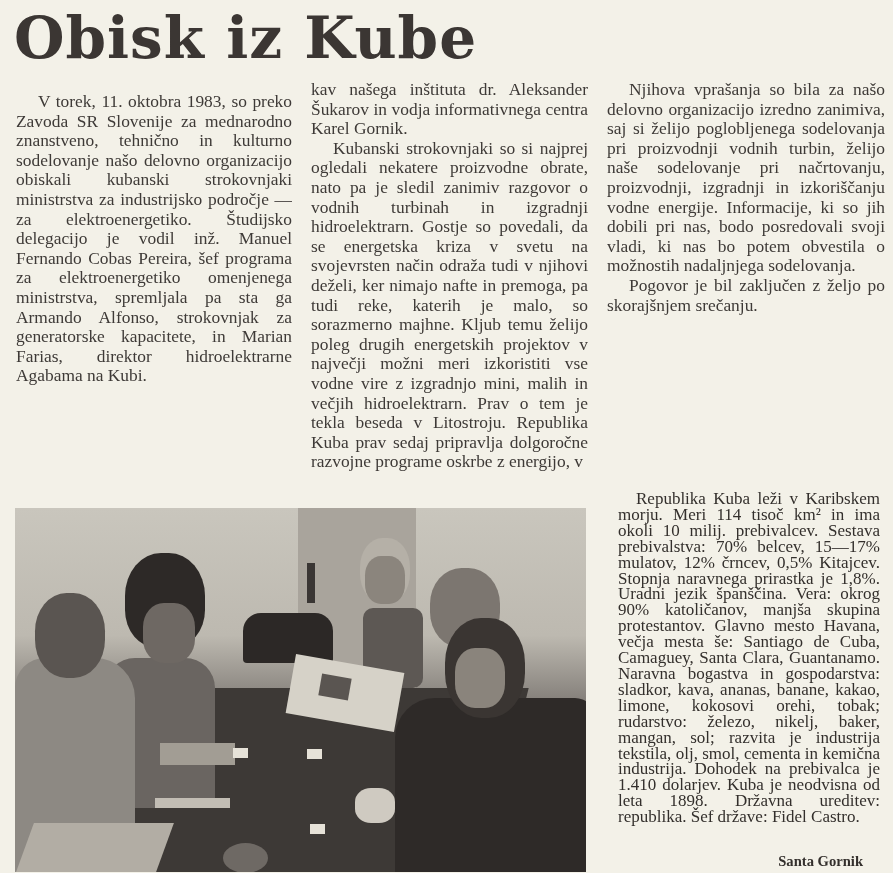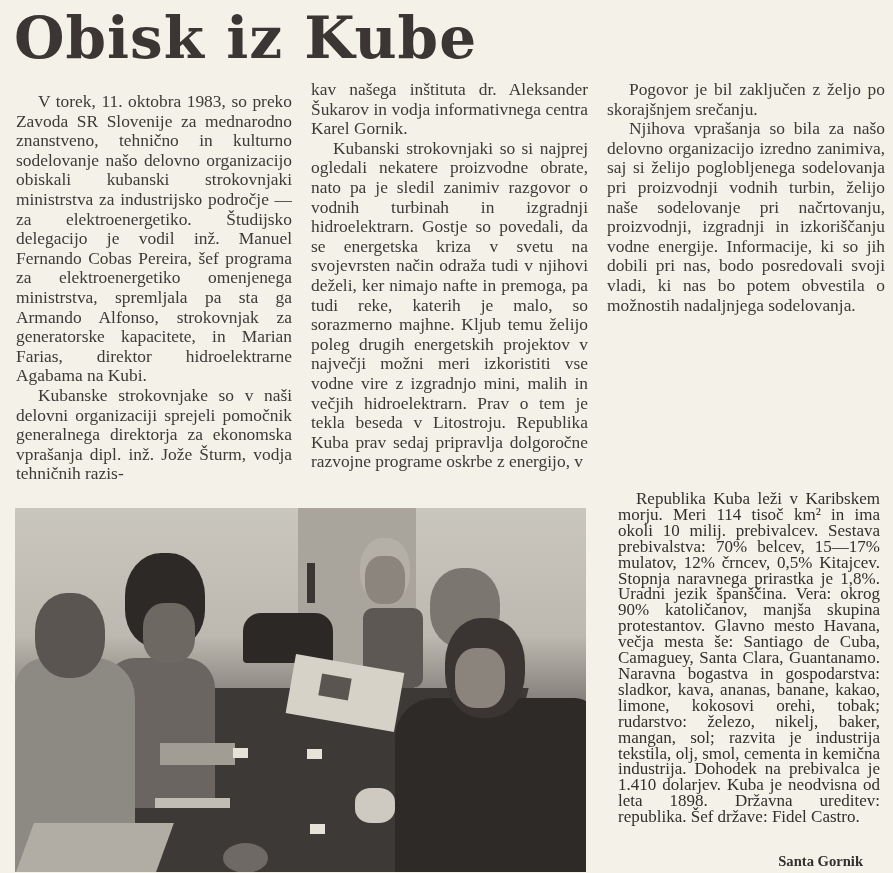--- a/index.html
+++ b/index.html
@@ -106,31 +106,30 @@
     .hands { left: 340px; top: 280px; width: 40px; height: 35px; background: #cfcac1; border-radius: 40%; }
     .ashtray { left: 208px; top: 335px; width: 45px; height: 30px; background: #6e6964; border-radius: 50%; }
   </style>
 </head>
 <body>
 
 <div class="title">Obisk iz Kube</div>
 
 <div class="col col1">
   <p class="indent">V torek, 11. oktobra 1983, so preko Zavoda SR Slovenije za mednarodno znanstveno, tehnično in kulturno sodelovanje našo delovno organizacijo obiskali kubanski strokovnjaki ministrstva za industrijsko področje — za elektroenergetiko. Študijsko delegacijo je vodil inž. Manuel Fernando Cobas Pereira, šef programa za elektroenergetiko omenjenega ministrstva, spremljala pa sta ga Armando Alfonso, strokovnjak za generatorske kapacitete, in Marian Farias, direktor hidroelektrarne Agabama na Kubi.</p>
-  <p class="indent">Kubanske strokovnjake so v naši delovni organizaciji sprejeli pomočnik generalnega direktorja za ekonomska vprašanja dipl. inž. Jože Šturm, vodja tehničnih razis-</p>
 </div>
 
 <div class="col col2">
   <p>kav našega inštituta dr. Aleksander Šukarov in vodja informativnega centra Karel Gornik.</p>
   <p class="indent">Kubanski strokovnjaki so si najprej ogledali nekatere proizvodne obrate, nato pa je sledil zanimiv razgovor o vodnih turbinah in izgradnji hidroelektrarn. Gostje so povedali, da se energetska kriza v svetu na svojevrsten način odraža tudi v njihovi deželi, ker nimajo nafte in premoga, pa tudi reke, katerih je malo, so sorazmerno majhne. Kljub temu želijo poleg drugih energetskih projektov v največji možni meri izkoristiti vse vodne vire z izgradnjo mini, malih in večjih hidroelektrarn. Prav o tem je tekla beseda v Litostroju. Republika Kuba prav sedaj pripravlja dolgoročne razvojne programe oskrbe z energijo, v</p>
 </div>
 
 <div class="col col3">
+  <p class="indent">Njihova vprašanja so bila za našo delovno organizacijo izredno zanimiva, saj si želijo poglobljenega sodelovanja pri proizvodnji vodnih turbin, želijo naše sodelovanje pri načrtovanju, proizvodnji, izgradnji in izkoriščanju vodne energije. Informacije, ki so jih dobili pri nas, bodo posredovali svoji vladi, ki nas bo potem obvestila o možnostih nadaljnjega sodelovanja.</p>
   <p class="indent">Pogovor je bil zaključen z željo po skorajšnjem srečanju.</p>
-  <p class="indent">Njihova vprašanja so bila za našo delovno organizacijo izredno zanimiva, saj si želijo poglobljenega sodelovanja pri proizvodnji vodnih turbin, želijo naše sodelovanje pri načrtovanju, proizvodnji, izgradnji in izkoriščanju vodne energije. Informacije, ki so jih dobili pri nas, bodo posredovali svoji vladi, ki nas bo potem obvestila o možnostih nadaljnjega sodelovanja.</p>
 </div>
 
 <div class="photo" role="img" aria-label="Black-and-white photograph of the Cuban delegation meeting around a conference table">
   <div class="shape door"></div>
   <div class="shape door-handle"></div>
   <div class="shape chair"></div>
   <div class="shape table"></div>
   <div class="shape p3-body"></div>
   <div class="shape p3-head"></div>
   <div class="shape p3-face"></div>

